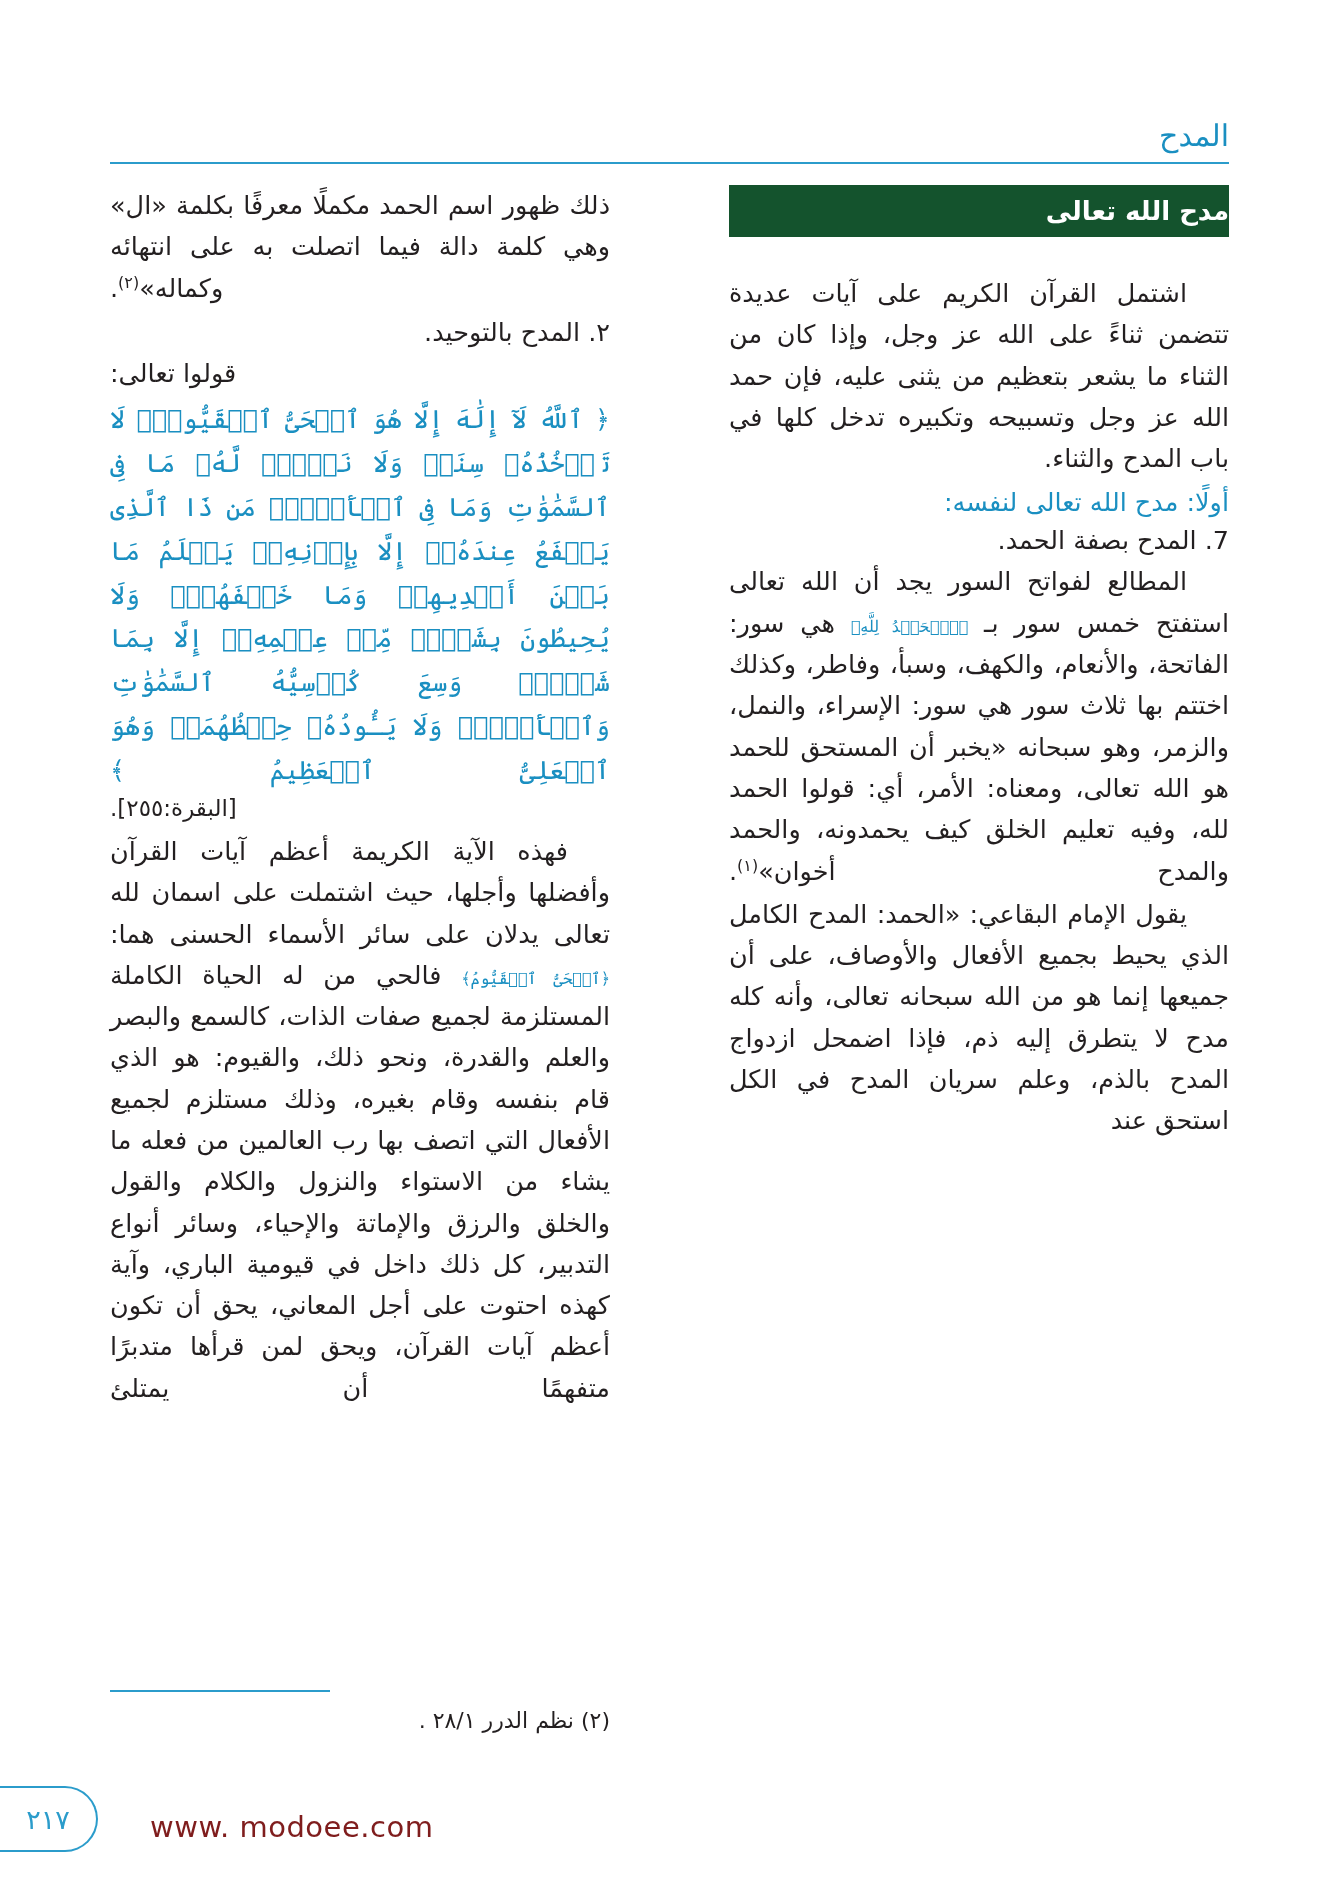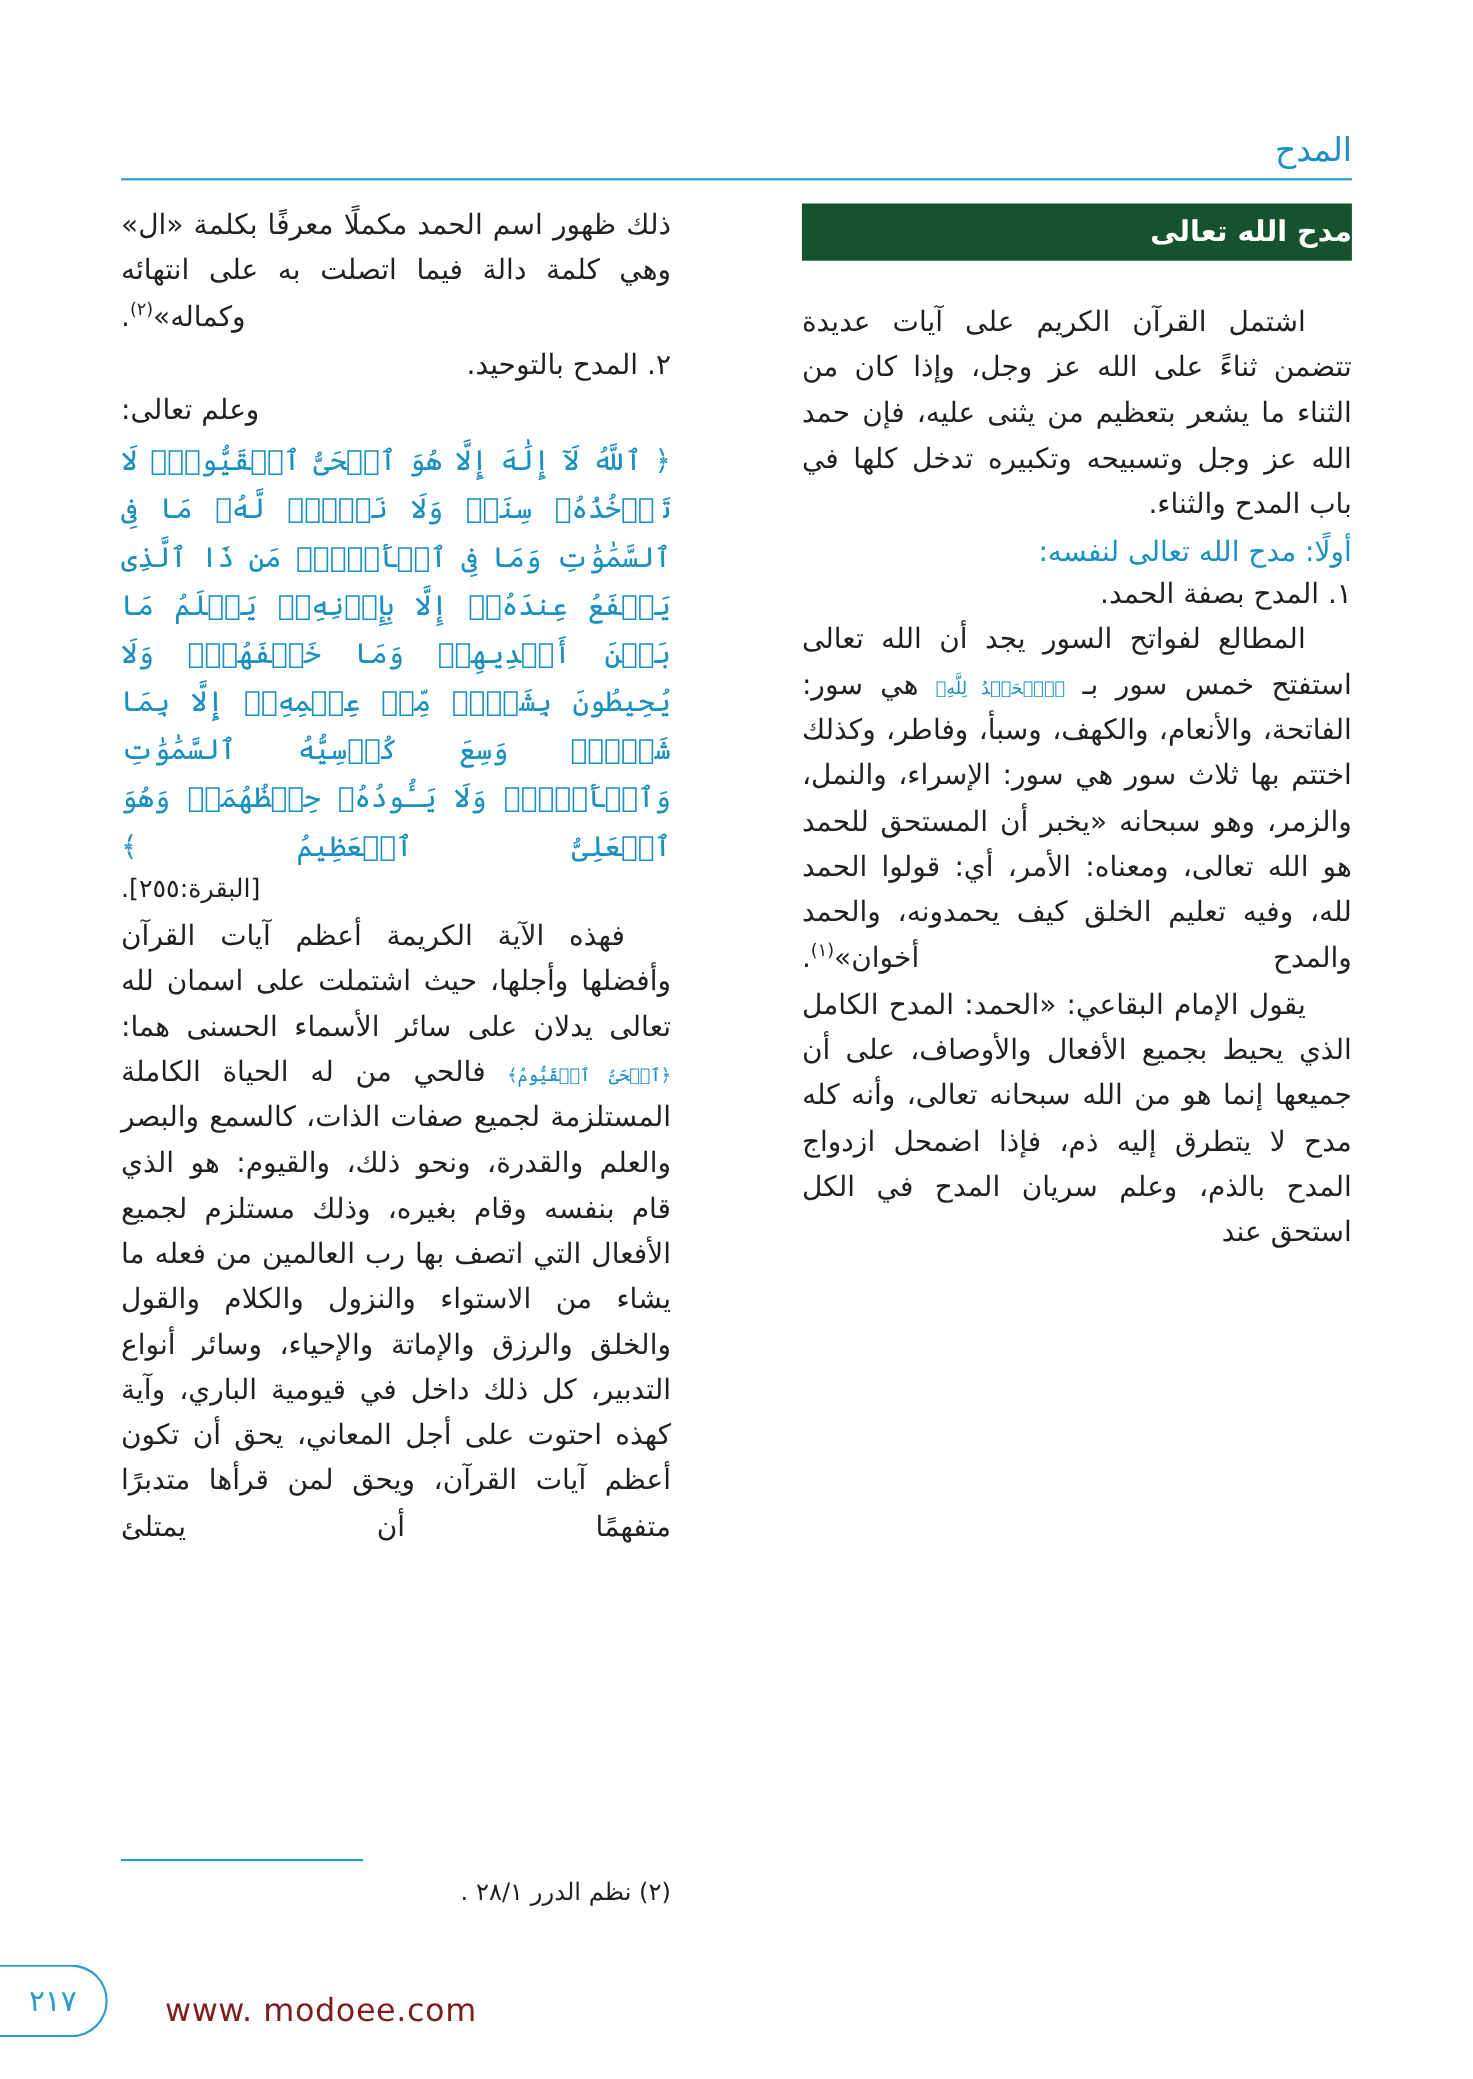--- a/index.html
+++ b/index.html
@@ -208,34 +208,34 @@
 
     <div class="col col-right">
 
       <div class="banner">مدح الله تعالى</div>
 
       <p class="para indent last-right">اشتمل القرآن الكريم على آيات عديدة تتضمن ثناءً على الله عز وجل، وإذا كان من الثناء ما يشعر بتعظيم من يثنى عليه، فإن حمد الله عز وجل وتسبيحه وتكبيره تدخل كلها في باب المدح والثناء.</p>
 
       <div class="subhead">أولًا: مدح الله تعالى لنفسه:</div>
 
 
-      <div class="bold-head">١. المدح بصفة الحمد.</div>
+      <div class="bold-head">7. المدح بصفة الحمد.</div>
 
       <p class="para indent"><span>المطالع لفواتح السور يجد أن الله تعالى استفتح خمس سور بـ</span> <span class="quran-inline">﴿ٱلۡحَمۡدُ لِلَّهِ﴾</span> <span>هي سور: الفاتحة، والأنعام، والكهف، وسبأ، وفاطر، وكذلك اختتم بها ثلاث سور هي سور: الإسراء، والنمل، والزمر، وهو سبحانه «يخبر أن المستحق للحمد هو الله تعالى، ومعناه: الأمر، أي: قولوا الحمد لله، وفيه تعليم الخلق كيف يحمدونه، والحمد والمدح أخوان»</span><sup class="fn">(١)</sup><span>.</span></p>
 
       <p class="para indent last-right">يقول الإمام البقاعي: «الحمد: المدح الكامل الذي يحيط بجميع الأفعال والأوصاف، على أن جميعها إنما هو من الله سبحانه تعالى، وأنه كله مدح لا يتطرق إليه ذم، فإذا اضمحل ازدواج المدح بالذم، وعلم سريان المدح في الكل استحق عند</p>
     </div>
 
     <div class="col col-left">
 
       <p class="para last-left"><span>ذلك ظهور اسم الحمد مكملًا معرفًا بكلمة «ال» وهي كلمة دالة فيما اتصلت به على انتهائه وكماله»</span><sup class="fn">(٢)</sup><span>.</span></p>
 
       <div class="bold-head">٢. المدح بالتوحيد.</div>
 
-      <p class="para last-left" style="margin-bottom:0">وعلم  تعالى:</p>
+      <p class="para last-left" style="margin-bottom:0">قولوا  تعالى:</p>
 
       <div class="ayah-block">﴿ ٱللَّهُ لَآ إِلَٰهَ إِلَّا هُوَ ٱلۡحَیُّ ٱلۡقَیُّومُۚ لَا تَأۡخُذُهُۥ سِنَةࣱ وَلَا نَوۡمࣱۚ لَّهُۥ مَا فِی ٱلسَّمَٰوَٰتِ وَمَا فِی ٱلۡأَرۡضِۗ مَن ذَا ٱلَّذِی یَشۡفَعُ عِندَهُۥۤ إِلَّا بِإِذۡنِهِۦۚ یَعۡلَمُ مَا بَیۡنَ أَیۡدِیهِمۡ وَمَا خَلۡفَهُمۡۖ وَلَا یُحِیطُونَ بِشَیۡءࣲ مِّنۡ عِلۡمِهِۦۤ إِلَّا بِمَا شَاۤءَۚ وَسِعَ كُرۡسِیُّهُ ٱلسَّمَٰوَٰتِ وَٱلۡأَرۡضَۖ وَلَا یَـُٔودُهُۥ حِفۡظُهُمَاۚ وَهُوَ ٱلۡعَلِیُّ ٱلۡعَظِیمُ ﴾</div>
       <div class="ayah-ref">[البقرة:٢٥٥].</div>
 
       <p class="para indent"><span>فهذه الآية الكريمة أعظم آيات القرآن وأفضلها وأجلها، حيث اشتملت على اسمان لله تعالى يدلان على سائر الأسماء الحسنى هما:</span> <span class="quran-inline">﴿ٱلۡحَیُّ ٱلۡقَیُّومُ﴾</span> <span>فالحي من له الحياة الكاملة المستلزمة لجميع صفات الذات، كالسمع والبصر والعلم والقدرة، ونحو ذلك، والقيوم: هو الذي قام بنفسه وقام بغيره، وذلك مستلزم لجميع الأفعال التي اتصف بها رب العالمين من فعله ما يشاء من الاستواء والنزول والكلام والقول والخلق والرزق والإماتة والإحياء، وسائر أنواع التدبير، كل ذلك داخل في قيومية الباري، وآية كهذه احتوت على أجل المعاني، يحق أن تكون أعظم آيات القرآن، ويحق لمن قرأها متدبرًا متفهمًا أن يمتلئ</span></p>
     </div>
   </div>
 
   <div class="footnotes">
     <div class="fn-col fn-left">

